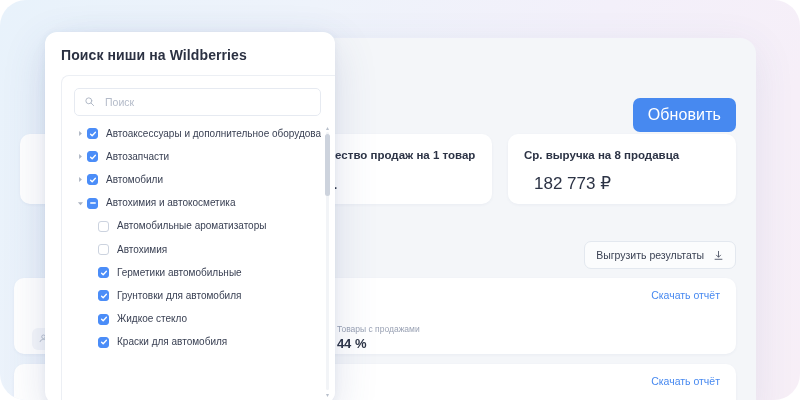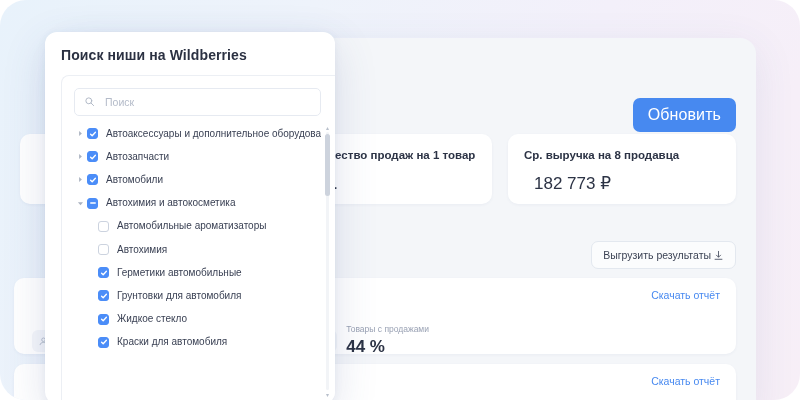--- a/index.html
+++ b/index.html
@@ -44,21 +44,21 @@
     margin:0 0 10px 0;
   }
   .stat-value{font-size:17px;color:#2c3345;line-height:1.2;margin:10px;}
 
   .toolbar-export{
     position:absolute;right:20px;top:203px;
   }
   .btn-ghost{
     background:#fbfcfd;border:1px solid #e3e8ef;border-radius:7px;
     font-size:10.5px;color:#3b4254;padding:7px 11px;cursor:pointer;
-    display:inline-flex;align-items:center;gap:2px;
+    display:inline-flex;align-items:center;gap:9px;
     font-family:"Liberation Sans",sans-serif;
   }
   .dl-ico{display:block;}
 
   
   .report{
     position:absolute;left:-50px;right:20px;
     background:#fff;border-radius:10px;height:76px;
     box-shadow:0 1px 3px rgba(60,80,130,.06);
   }
@@ -72,21 +72,21 @@
     position:absolute;left:18px;right:16px;top:46px;
     display:flex;align-items:center;gap:34px;
   }
   .metric{display:flex;align-items:center;gap:9px;min-width:0;}
   .m-ico{
     width:22px;height:22px;border-radius:6px;background:#f4f6fa;
     display:flex;align-items:center;justify-content:center;flex:0 0 auto;
   }
   .m-txt{min-width:0;}
   .m-label{font-size:8.5px;color:#9aa2b4;line-height:1.3;white-space:nowrap;}
-  .m-value{font-size:17px;color:#2c3345;font-weight:700;line-height:1.4;white-space:nowrap;}
+  .m-value{font-size:13px;color:#2c3345;font-weight:700;line-height:1.4;white-space:nowrap;}
 
   
   .modal{
     position:absolute;left:45px;top:32px;width:290px;height:372px;
     background:#fff;border-radius:12px;
     box-shadow:0 14px 44px rgba(60,80,140,.16), 0 2px 8px rgba(60,80,140,.07);
     overflow:hidden;
   }
   .modal-title{
     font-size:14px;font-weight:700;color:#2b3142;

